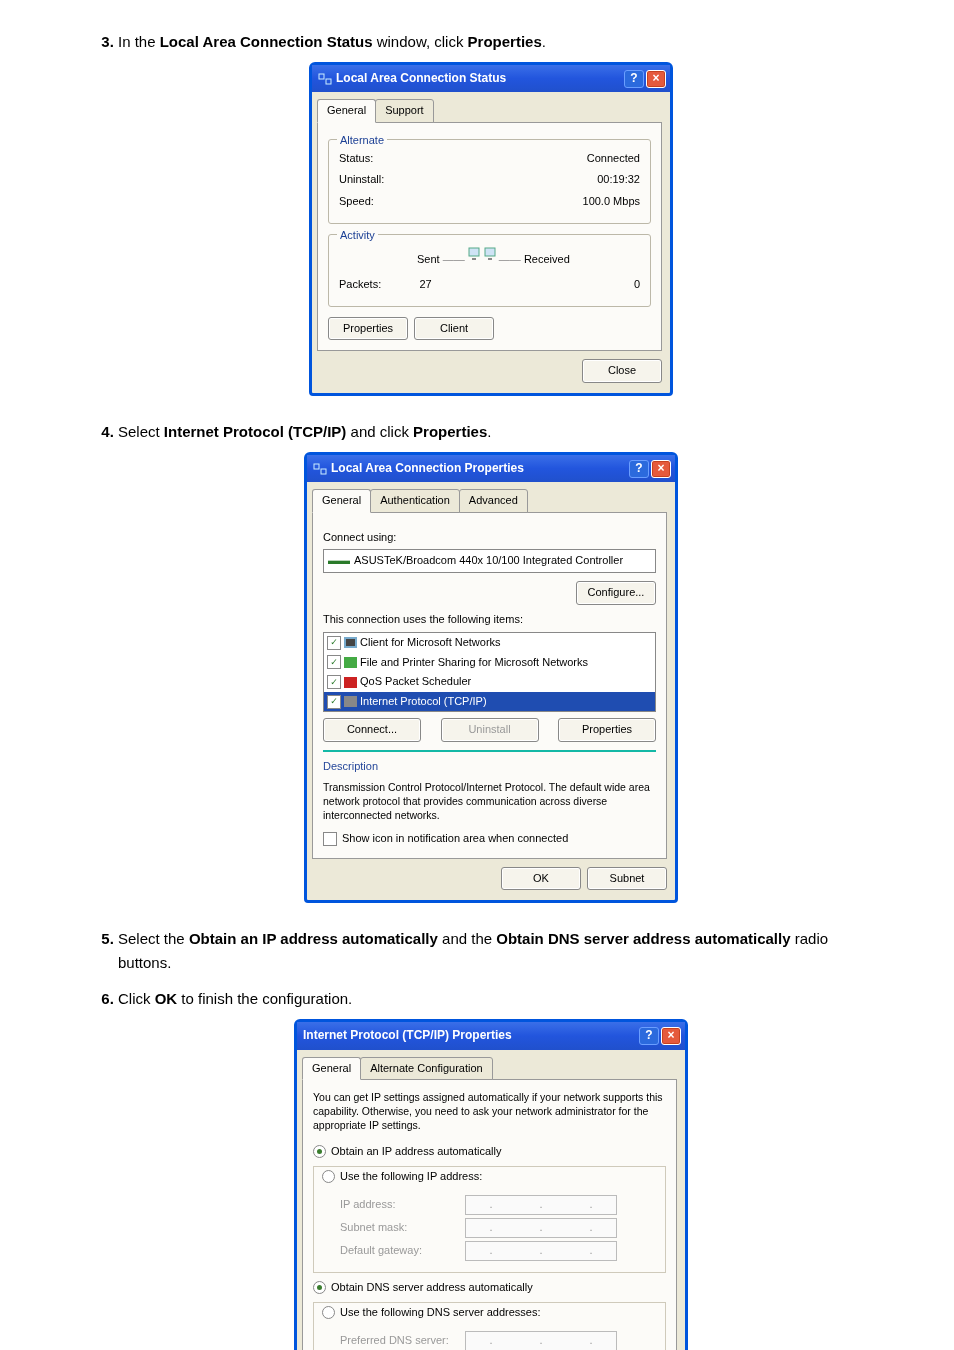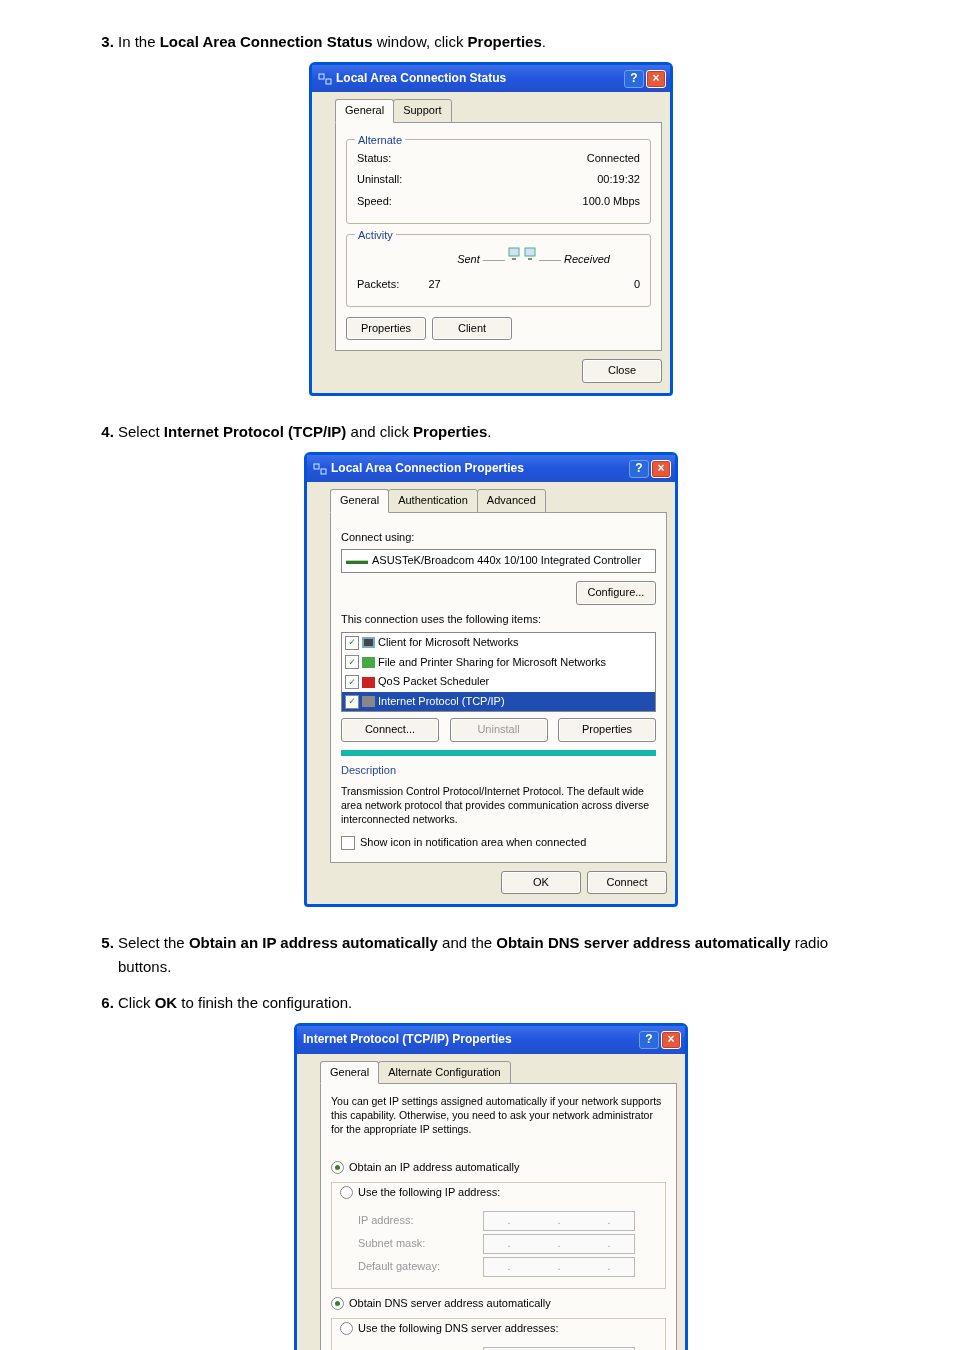--- a/index.html
+++ b/index.html
@@ -9,48 +9,48 @@
     .b { font-weight: bold; }
     .dialog-wrap { text-align: center; margin: 8px 0 24px 0; }
     .dialog { display: inline-block; border: 3px solid #0055dd; border-radius: 6px 6px 4px 4px; text-align: left; font-family: Tahoma, sans-serif; font-size: 11px; background: #ece9d8; vertical-align: top; }
     .titlebar { background: linear-gradient(to bottom, #3a6fe8 0%, #2255dd 50%, #2050cc 100%); color: #fff; font-weight: bold; padding: 4px 4px 4px 6px; display: flex; align-items: center; font-size: 12px; }
     .titlebar .ticon { display: inline-flex; align-items: center; margin-right: 4px; color: #aee; font-size: 12px; }
     .titlebar .title-text { flex: 1; }
     .winbtns { display: flex; gap: 2px; }
     .winbtn { width: 18px; height: 16px; border-radius: 3px; display: flex; align-items: center; justify-content: center; font-weight: bold; font-size: 12px; font-family: sans-serif; }
     .help-btn { background: #2b6add; border: 1px solid #6a9eff; color: #fff; }
     .close-btn { background: #e55a3c; border: 1px solid #fff; color: #fff; box-shadow: inset 0 0 0 1px #c7411f; }
-    .body { padding: 6px 8px 10px 23px; }
+    .body { padding: 6px 8px 10px 5px; }
     .tabs { display: flex; position: relative; top: 1px; }
     .tab { padding: 2px 9px; border: 1px solid #999; background: #ece9d8; border-top-left-radius: 3px; border-top-right-radius: 3px; margin-right: -1px; font-size: 11px; }
     .tab.active { border-bottom: 1px solid #fcfbf8; background: #fcfbf8; position: relative; z-index: 2; }
     .tab-panel { border: 1px solid #999; background: #fcfbf8; padding: 10px; min-height: 180px; }
     .group { border: 1px solid #bcb8a8; border-radius: 3px; padding: 8px 10px 10px 10px; margin: 6px 0 10px 0; position: relative; }
     .group-title { position: absolute; top: -8px; left: 8px; background: #fcfbf8; padding: 0 3px; color: #1b3f94; font-size: 11px; }
     .kv-row { display: flex; justify-content: space-between; padding: 2px 0; }
     .activity-row { display: flex; align-items: center; justify-content: space-between; margin: 2px 0; }
-    .activity-center { flex: 1; text-align: center; padding: 0 8px; font-style: italic; }
+    .activity-center { flex: 1; text-align: left; padding: 0 8px; }
     .monitors { display: inline-block; color: #4b7ab0; }
     .xp-btn { background: #f6f4ec; border: 1px solid #888; border-radius: 3px; padding: 2px 0; font-size: 11px; font-family: Tahoma, sans-serif; text-align: center; box-shadow: 0 0 0 1px #fff inset; }
     .xp-btn.w { width: 78px; display: inline-block; }
     .btn-row { display: flex; gap: 6px; margin-top: 6px; }
     .right { display: flex; justify-content: flex-end; gap: 6px; margin-top: 8px; }
     .sunken { border: 1px solid #888; background: #fff; padding: 2px 4px; display: flex; align-items: center; }
     .adapter-icon { color: #2a7a2a; margin-right: 4px; font-size: 11px; }
     .listbox { border: 1px solid #888; background: #fff; margin: 4px 0; }
     .lb-row { padding: 1px 3px; display: flex; align-items: center; gap: 3px; }
     .lb-row.sel { background: #1f4db1; color: #fff; }
     .chk { width: 12px; height: 12px; border: 1px solid #888; background: #fff; display: inline-flex; align-items: center; justify-content: center; font-size: 9px; color: #2a7a2a; line-height: 1; }
     .mini-icon { width: 13px; height: 11px; display: inline-block; }
     .mi-mon { background: #444; box-shadow: inset 0 0 0 2px #7ac; }
     .mi-sh { background: #4a4; }
     .mi-q { background: #c22; }
     .mi-net { background: #888; }
     .sec-label { margin: 6px 0 3px 0; }
-    .desc-head { color: #25479a; margin: 8px 0 4px 0; padding-top: 6px; border-top: 6px solid #14b8a6; }
+    .desc-head { color: #25479a; margin: 8px 0 4px 0; padding-top: 6px; border-top: 2px solid #14b8a6; }
     .small-desc { font-size: 10.5px; line-height: 1.35; }
     .chk-row { display: flex; align-items: center; gap: 5px; margin-top: 8px; }
     .disabled-btn { color: #999; }
     .radio-row { display: flex; align-items: center; gap: 5px; margin: 3px 0; }
     .radio { width: 11px; height: 11px; border: 1px solid #888; border-radius: 50%; background: #fff; display: inline-flex; align-items: center; justify-content: center; }
     .radio .dot { width: 5px; height: 5px; border-radius: 50%; background: #3a7d2e; }
     .ip-grid { margin: 4px 0 2px 18px; }
     .ip-row { display: flex; align-items: center; margin: 3px 0; }
     .ip-lbl { width: 125px; color: #999; font-size: 11px; }
     .ip-box { width: 150px; height: 18px; border: 1px solid #bbb; background: #fafafa; display: flex; align-items: center; justify-content: space-around; color: #999; font-size: 11px; }
@@ -198,21 +198,21 @@
             </div>
             <div class="desc-head">Description</div>
             <div class="small-desc">Transmission Control Protocol/Internet Protocol. The default wide area network protocol that provides communication across diverse interconnected networks.</div>
             <div class="chk-row">
                 <span class="chk"></span>
                 <span>Show icon in notification area when connected</span>
               </div>
           </div>
           <div class="right">
             <div class="xp-btn w">OK</div>
-            <div class="xp-btn w">Connect</div>
+            <div class="xp-btn w">Subnet</div>
           </div>
         </div>
       </div>
     </div>
   </li>
 
   <li>
     <span>Select the </span><span class="b">Obtain an IP address automatically</span><span> and the </span><span class="b">Obtain DNS server address automatically</span><span> radio buttons.</span>
   </li>
 
@@ -227,21 +227,21 @@
             <div class="winbtn help-btn">?</div>
             <div class="winbtn close-btn">×</div>
           </div>
         </div>
         <div class="body">
           <div class="tabs">
             <div class="tab active">General</div>
             <div class="tab">Alternate Configuration</div>
           </div>
           <div class="tab-panel">
-            <div class="small-desc" style="margin-bottom:22px">You can get IP settings assigned automatically if your network supports this capability. Otherwise, you need to ask your network administrator for the appropriate IP settings.</div>
+            <div class="small-desc" style="margin-bottom:10px">You can get IP settings assigned automatically if your network supports this capability. Otherwise, you need to ask your network administrator for the appropriate IP settings.</div>
 
             <div class="radio-row">
                 <span class="radio">
                   <span class="dot"></span>
                 </span>
                 <span>Obtain an IP address automatically</span>
               </div>
             <div class="fs">
               <div class="radio-row" style="margin-top:-14px;background:#fcfbf8;display:inline-flex;padding-right:4px;position:relative;top:-2px">
                   <span class="radio"></span>

